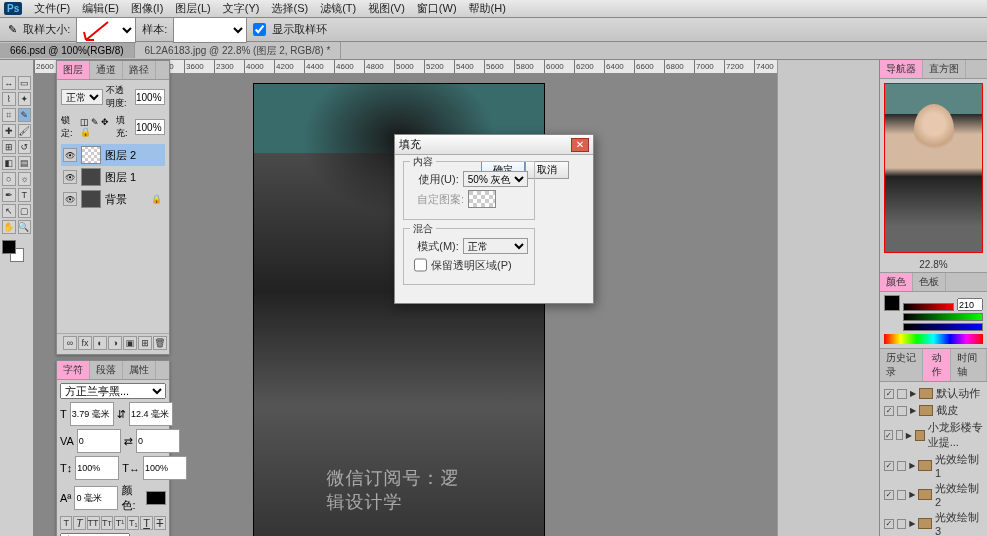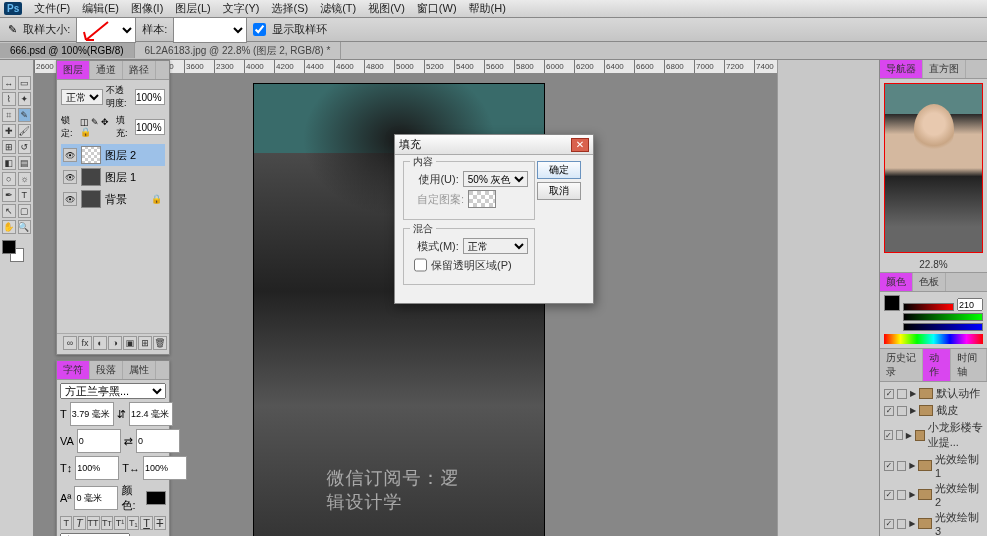--- a/index.html
+++ b/index.html
@@ -22,21 +22,21 @@
 .tool.active { background: #8ab5dc; }
 .fgbg { margin-top: 4px; position: relative; height: 24px; }
 .fg { position: absolute; width: 14px; height: 14px; background: #000; border: 1px solid #777; }
 .bg { position: absolute; width: 14px; height: 14px; background: #fff; border: 1px solid #777; left: 8px; top: 8px; }
 .canvas { position: absolute; left: 220px; top: 10px; width: 290px; height: 460px; background: linear-gradient(180deg,#396b6a 0%,#396b6a 15%,#4a4a4a 15%,#222 45%,#555 70%,#333 100%); box-shadow: 0 0 0 1px #000; }
 .canvas::before { content: ""; position: absolute; top: 0; left: 0; right: 0; bottom: 0; background: radial-gradient(ellipse 60% 30% at 50% 12%, #1a1a1a 0%, transparent 55%); }
 .watermark { position: absolute; bottom: 30px; left: 50%; transform: translateX(-50%); color: rgba(255,255,255,0.55); font-size: 18px; letter-spacing: 1px; }
 .panel { position: absolute; background: #cfcfcf; border: 1px solid #888; box-shadow: 0 1px 3px rgba(0,0,0,0.3); }
 .panel-tabs { display: flex; background: #c0c0c0; border-bottom: 1px solid #999; }
 .panel-tab { padding: 2px 6px; font-size: 10px; color: #333; border-right: 1px solid #aaa; }
-.panel-tab.active { background: #d946ef; }
+.panel-tab.active { background: #f9a8d4; text-align: center; }
 .layers-body { padding: 4px; }
 .layer-row { display: flex; align-items: center; height: 22px; gap: 4px; padding: 1px 2px; }
 .layer-row.active { background: #9dc1e8; }
 .eye { width: 14px; height: 14px; background: #d0d0d0; border: 1px solid #999; display: flex; align-items: center; justify-content: center; font-size: 8px; }
 .thumb { width: 20px; height: 18px; background: #fff; border: 1px solid #888; }
 .layer-opts { display: flex; gap: 3px; align-items: center; margin-bottom: 4px; }
 .layer-opts select, .layer-opts input { height: 16px; font-size: 10px; border: 1px solid #999; }
 .right-dock { position: absolute; right: 0; top: 60px; width: 108px; bottom: 0; background: #cfcfcf; border-left: 1px solid #888; display: flex; flex-direction: column; }
 .nav-preview { margin: 4px; border: 1px solid #e00; height: 170px; background: linear-gradient(180deg,#5a8583 0%,#5a8583 18%,#2a2a2a 18%,#d4b89f 30%,#d4b89f 50%,#222 55%,#666 85%);} 
 .nav-preview::after { content: ""; display: block; width: 40px; height: 50px; margin: 20px auto 0; background: radial-gradient(circle at 50% 40%, #e8c9af 30%, #c9a685 60%, transparent 70%); border-radius: 50% 50% 45% 45%; }
@@ -59,21 +59,21 @@
 .dialog { position: absolute; left: 394px; top: 134px; width: 200px; background: #f0f0f0; border: 1px solid #888; box-shadow: 2px 3px 10px rgba(0,0,0,0.4); z-index: 100; }
 .dlg-title { background: linear-gradient(#fdfdfd,#e2e2e2); height: 20px; display: flex; align-items: center; justify-content: space-between; padding: 0 4px; border-bottom: 1px solid #aaa; }
 .dlg-close { width: 18px; height: 14px; background: #d9624e; color: #fff; text-align: center; line-height: 12px; font-size: 10px; border: 1px solid #a03020; }
 .dlg-body { padding: 6px 8px 10px; position: relative; }
 .fieldset { border: 1px solid #bbb; padding: 6px 6px 8px; margin-bottom: 8px; position: relative; }
 .fieldset .legend { position: absolute; top: -7px; left: 6px; background: #f0f0f0; padding: 0 3px; font-size: 10px; color: #333; }
 .fld-row { display: flex; align-items: center; gap: 4px; margin: 3px 0; font-size: 10px; color: #333; }
 .fld-row label { width: 54px; text-align: right; }
 .fld-row select, .fld-row input { height: 16px; font-size: 10px; border: 1px solid #999; }
 .dlg-btn { width: 44px; height: 18px; background: linear-gradient(#fafcff,#d8e8f8); border: 1px solid #6a93bf; font-size: 10px; text-align: center; line-height: 16px; margin-bottom: 3px; }
-.dlg-btns { position: absolute; right: 12px; top: 6px; display: flex; flex-direction: column; }
+.dlg-btns { position: absolute; right: 24px; top: 6px; display: flex; flex-direction: row; }
 .palette-box { width: 28px; height: 18px; border: 1px solid #888; background: repeating-conic-gradient(#ccc 0% 25%,#fff 0% 50%) 0/8px 8px; }
 .red-arrow { position: absolute; top: 20px; left: 80px; width: 30px; height: 30px; z-index: 50; }
 .red-arrow svg { width: 100%; height: 100%; }
 .side-strip { position: absolute; right: 108px; top: 60px; width: 102px; bottom: 0; background: #c8c8c8; border-left: 1px solid #999; }
 </style>
 </head>
 <body>
 
 <div class="menubar">
   <span class="ps-badge">Ps</span>

